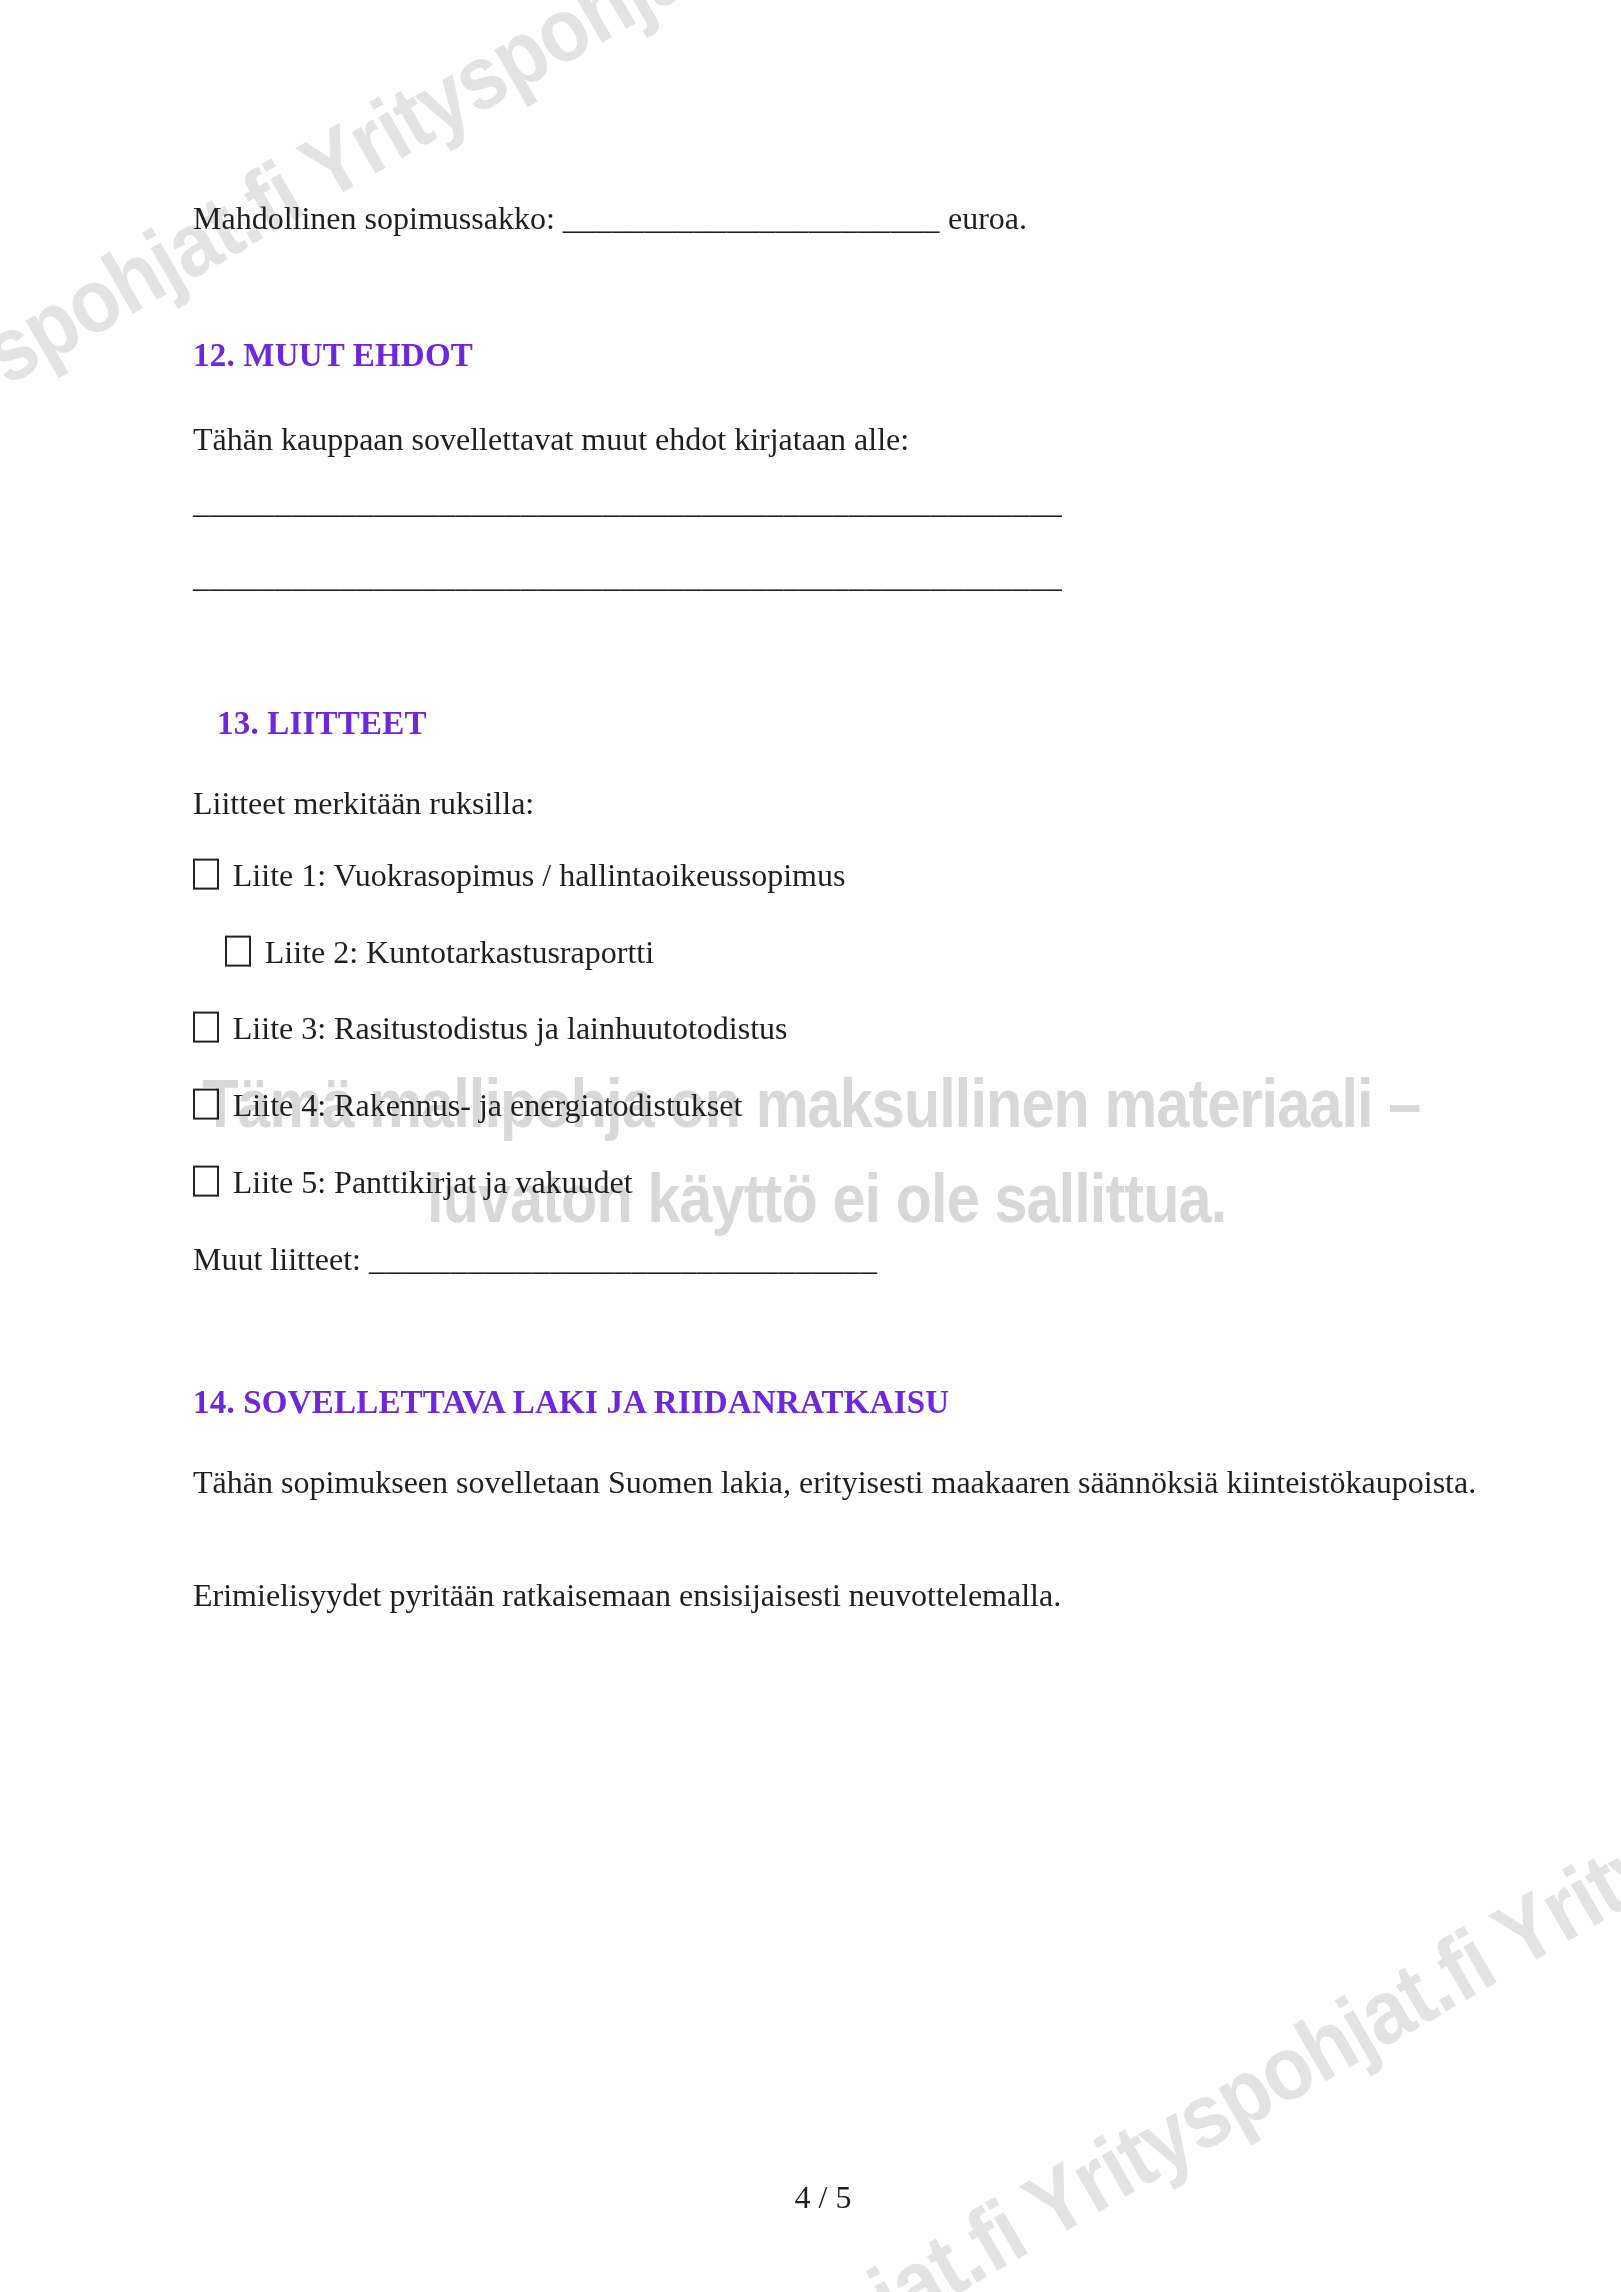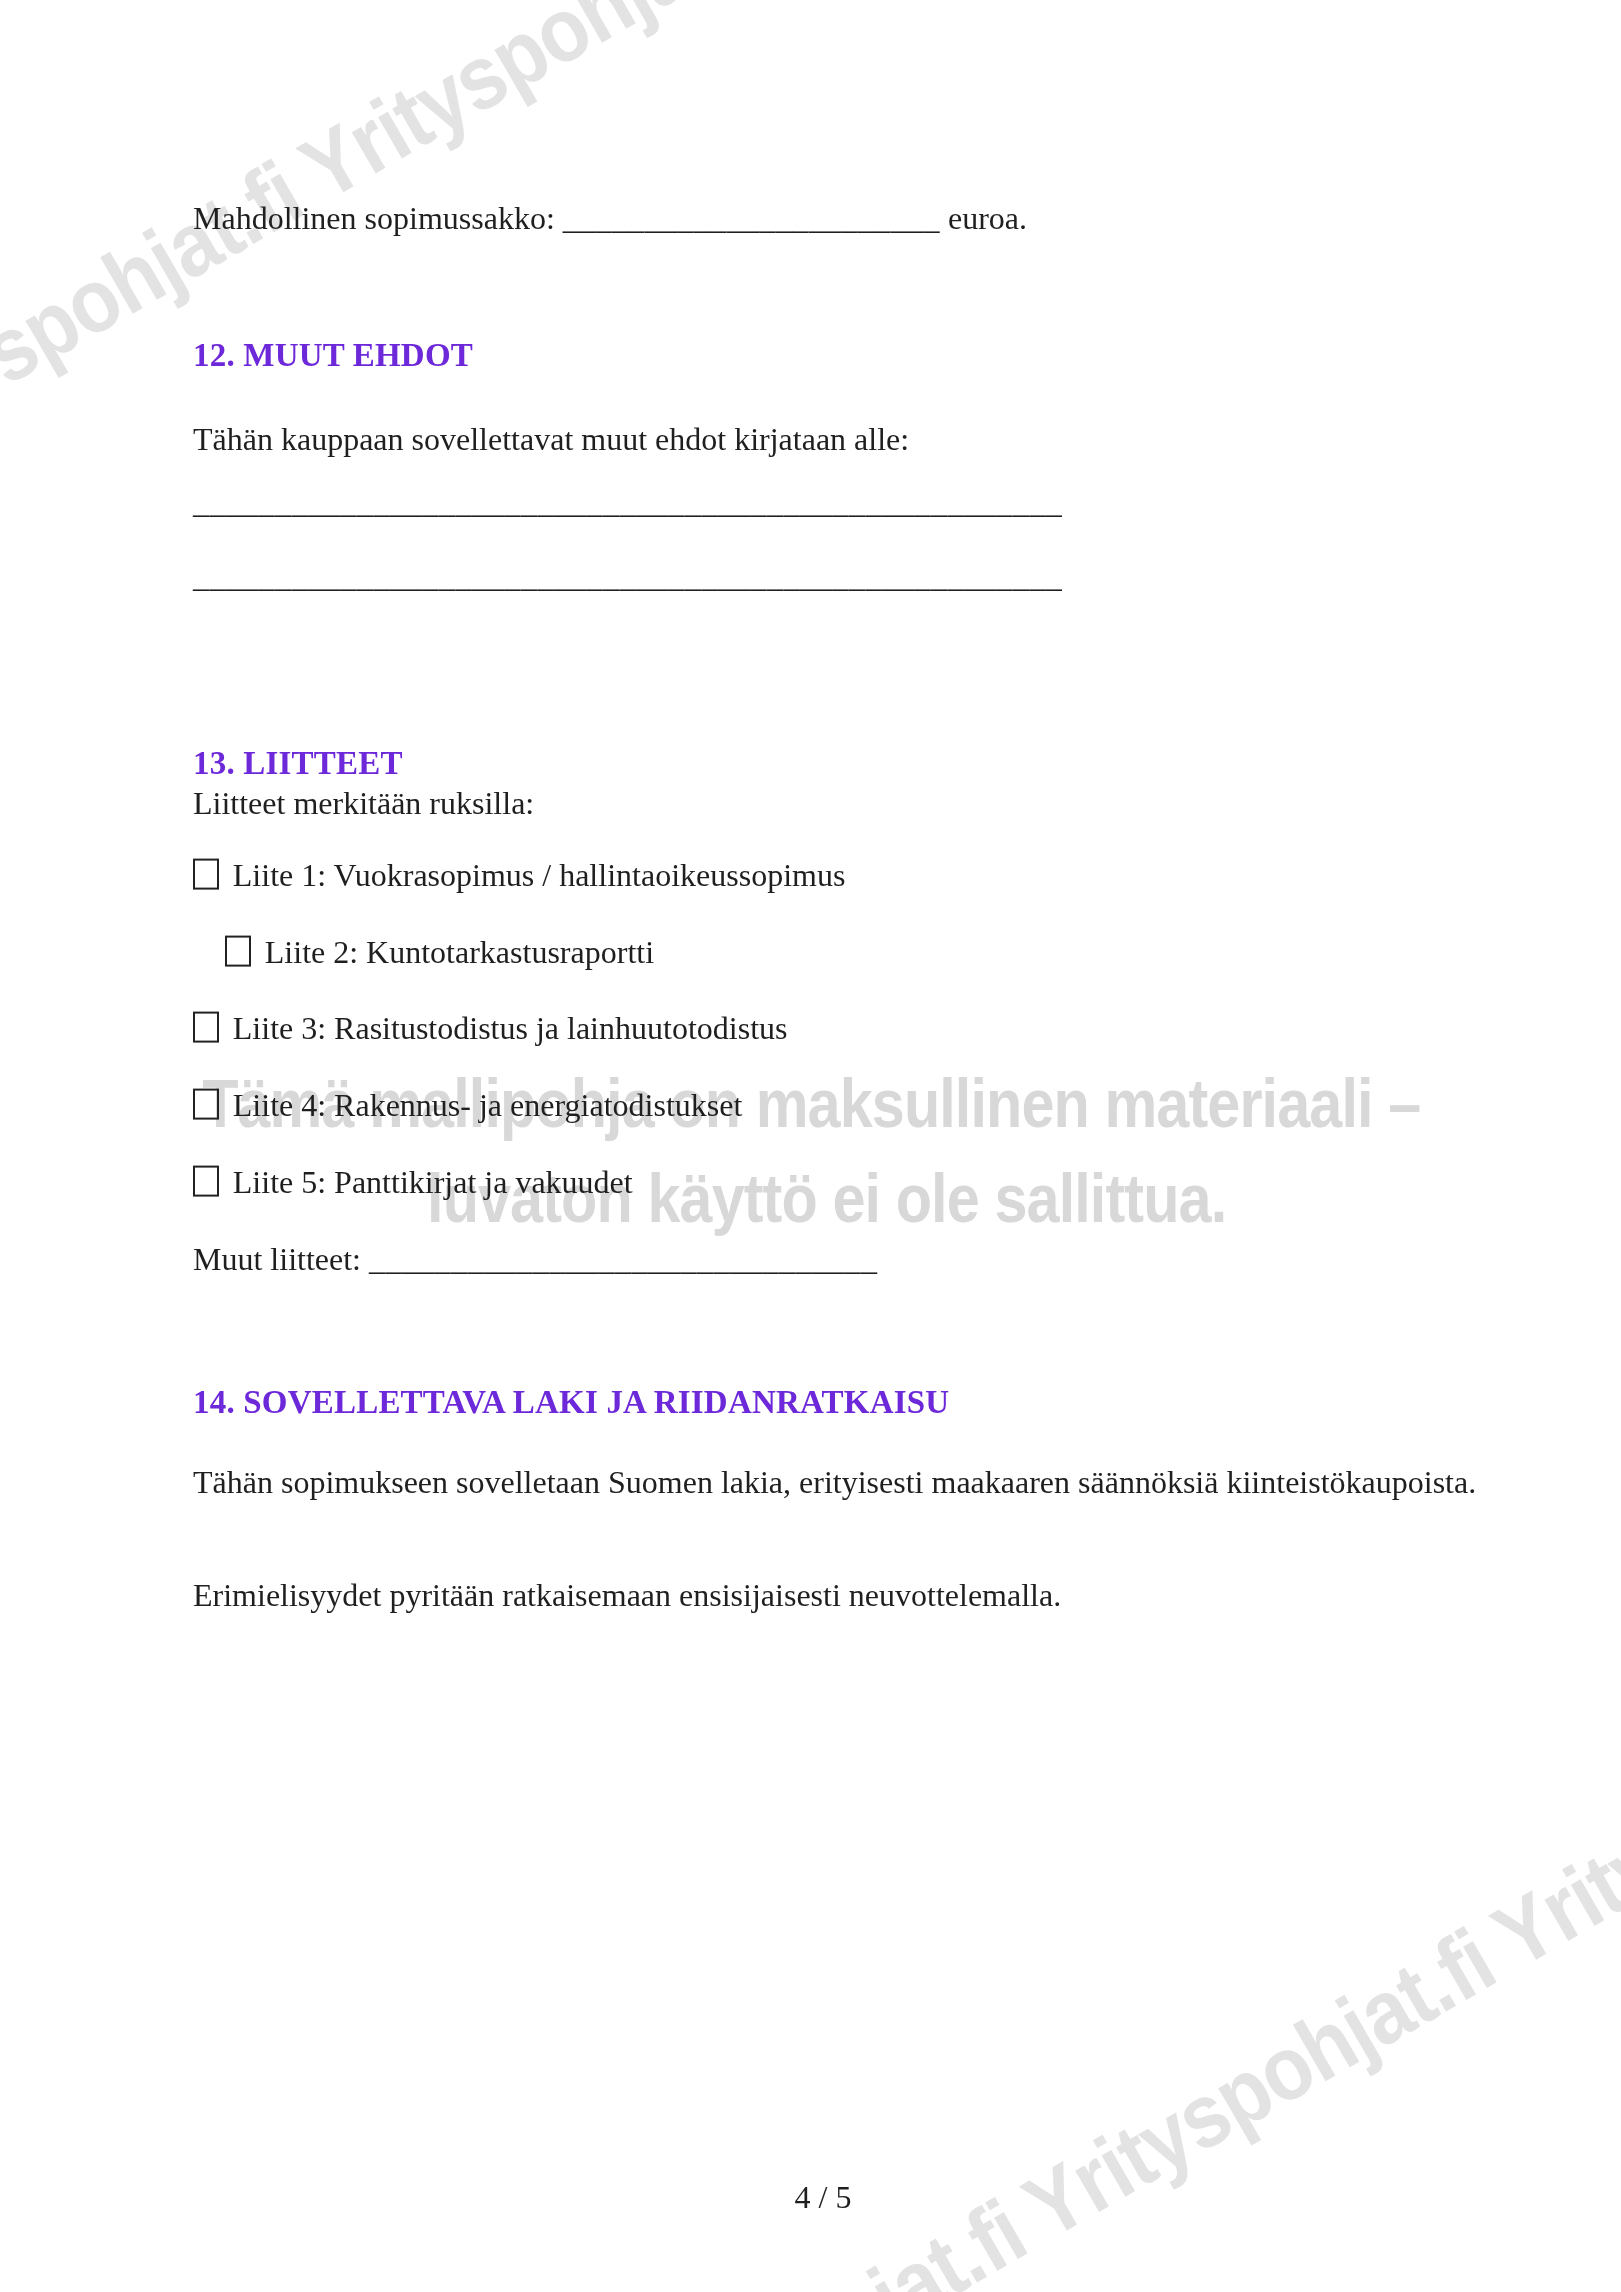--- a/index.html
+++ b/index.html
@@ -107,21 +107,21 @@
 
     <div class="line" style="top:199px;">
       <span>Mahdollinen sopimussakko:</span><span> </span><span class="blankline">_______________________</span><span> </span><span>euroa.</span>
     </div>
 
     <div class="line heading" style="top:336px;">12. MUUT EHDOT</div>
     <div class="line" style="top:420px;">Tähän kauppaan sovellettavat muut ehdot kirjataan alle:</div>
     <div class="line blankline" style="top:483px;">_____________________________________________________</div>
     <div class="line blankline" style="top:557px;">_____________________________________________________</div>
 
-    <div class="line heading" style="top:744px;">13. LIITTEET</div>
+    <div class="line heading" style="top:704px;margin-left:24px;">13. LIITTEET</div>
     <div class="line" style="top:784px;">Liitteet merkitään ruksilla:</div>
 
     <div class="line" style="top:855px;">
       <span class="checkbox"></span><span>Liite 1: Vuokrasopimus / hallintaoikeussopimus</span>
     </div>
     <div class="line" style="top:932px;padding-left:32px;">
       <span class="checkbox"></span><span>Liite 2: Kuntotarkastusraportti</span>
     </div>
     <div class="line" style="top:1008px;">
       <span class="checkbox"></span><span>Liite 3: Rasitustodistus ja lainhuutotodistus</span>

